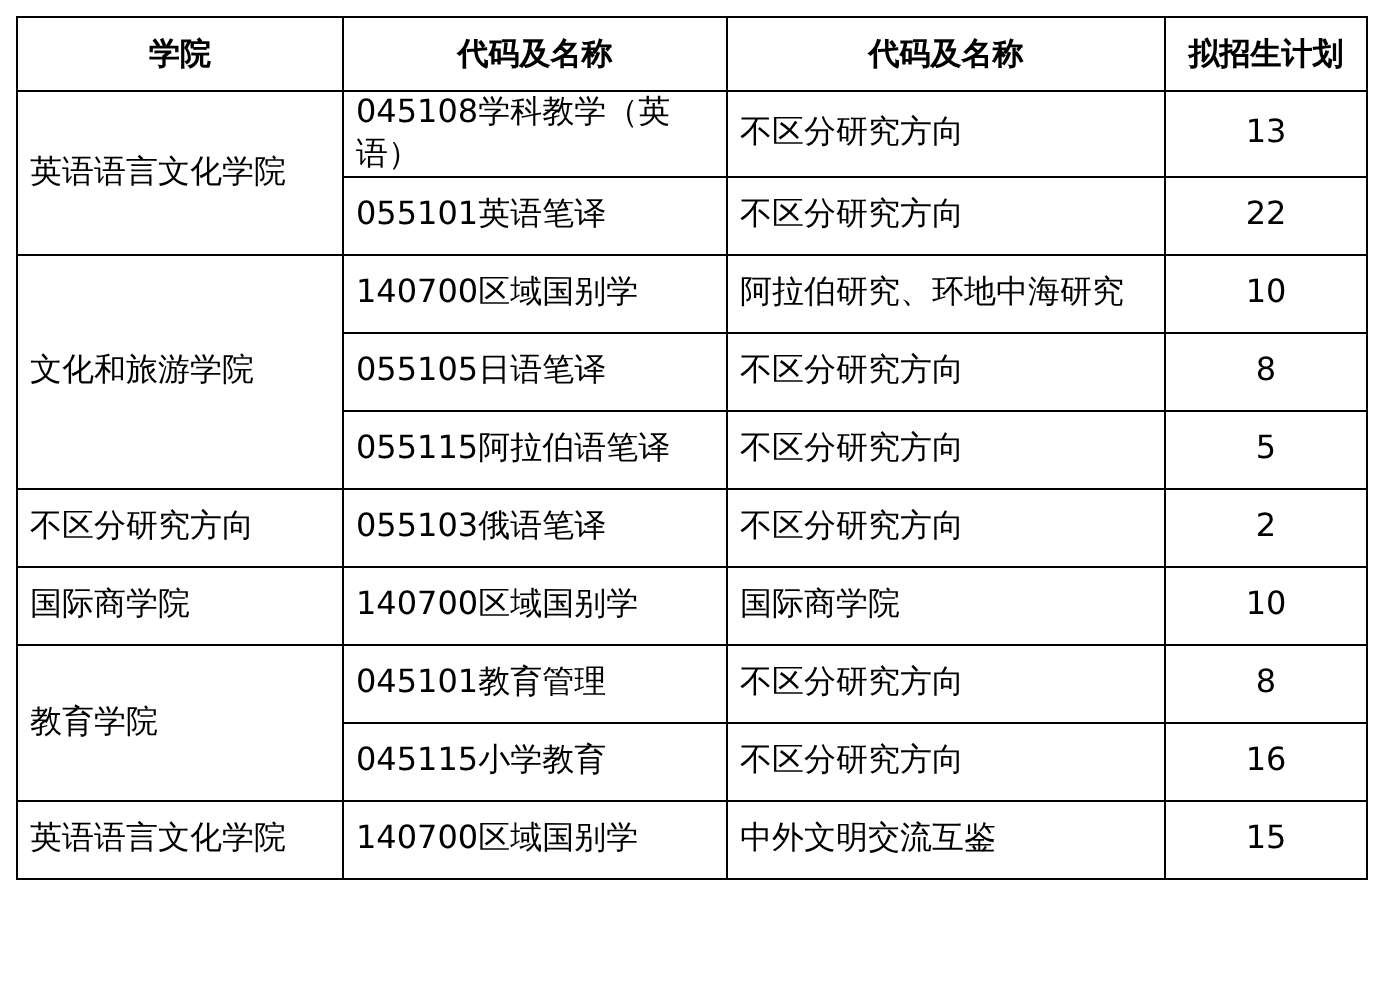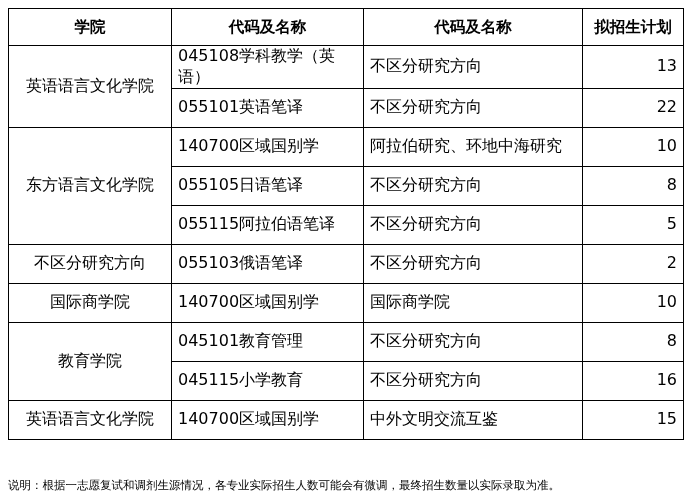--- a/index.html
+++ b/index.html
@@ -41,27 +41,27 @@
     height: 38px;
     vertical-align: middle;
   }
   table.admit thead th {
     height: 36px;
     text-align: center;
     font-weight: bold;
     font-size: 15.5px;
   }
   td.college {
-    text-align: center;
+    text-align: left;
   }
   td.code, td.direction {
     text-align: left;
   }
   td.plan {
-    text-align: right;
+    text-align: center;
     margin-left: 45px;
   }
   .note {
     position: absolute;
     left: 8px;
     right: 8px;
     bottom: 8px;
     font-size: 11.5px;
     line-height: 1.5;
     text-align: left;
@@ -96,21 +96,21 @@
         <td class="direction">不区分研究方向</td>
         <td class="plan">13</td>
       </tr>
       <tr>
         <td class="code">055101英语笔译</td>
         <td class="direction">不区分研究方向</td>
         <td class="plan">22</td>
       </tr>
 
       <tr>
-        <td class="college" rowspan="3">东方语言文化学院</td>
+        <td class="college" rowspan="3">文化和旅游学院</td>
         <td class="code">140700区域国别学</td>
         <td class="direction">阿拉伯研究、环地中海研究</td>
         <td class="plan">10</td>
       </tr>
       <tr>
         <td class="code">055105日语笔译</td>
         <td class="direction">不区分研究方向</td>
         <td class="plan">8</td>
       </tr>
       <tr>
@@ -148,15 +148,14 @@
       <tr>
         <td class="college">英语语言文化学院</td>
         <td class="code">140700区域国别学</td>
         <td class="direction">中外文明交流互鉴</td>
         <td class="plan">15</td>
       </tr>
 
     </tbody>
   </table>
 
-  <div class="note">说明：根据一志愿复试和调剂生源情况，各专业实际招生人数可能会有微调，最终招生数量以实际录取为准。</div>
 
 </div>
 
 </body></html>

